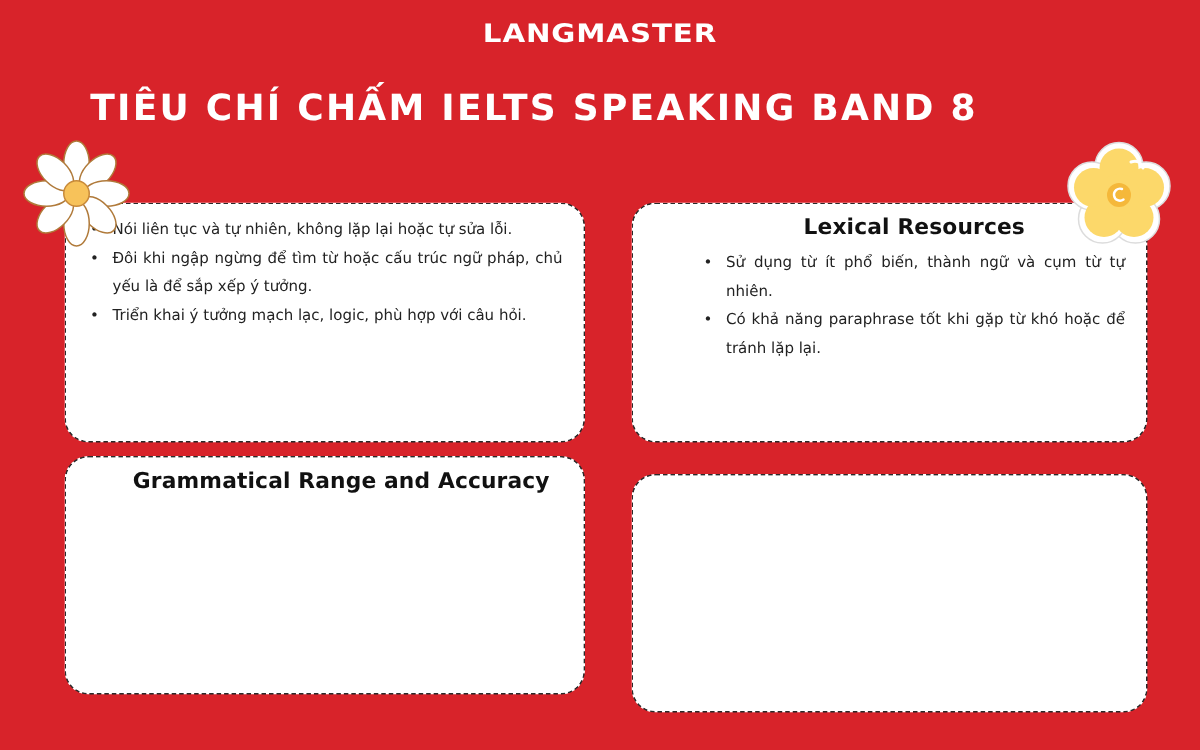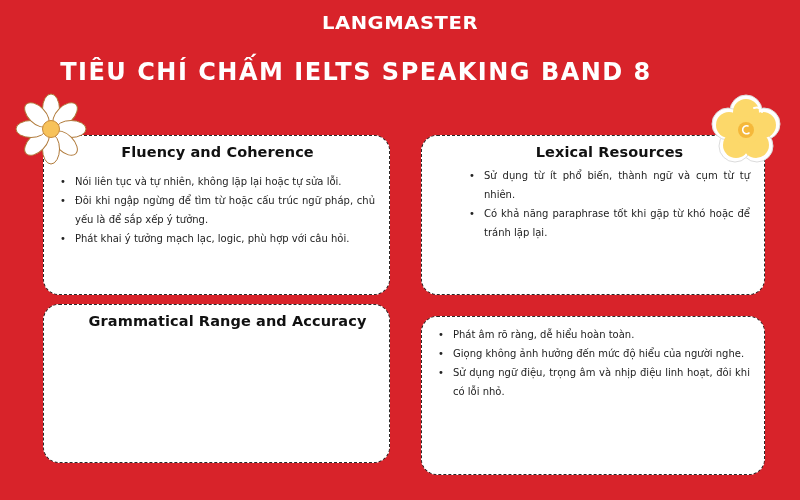--- a/index.html
+++ b/index.html
@@ -74,46 +74,40 @@
     #flower-left { left: 14px; top: 92px; width: 74px; height: 74px; }
     #flower-right { left: 706px; top: 94px; width: 78px; height: 70px; }
   </style>
 </head>
 <body>
 
 <div class="brand">LANGMASTER</div>
 <div class="title">TIÊU CHÍ CHẤM IELTS SPEAKING BAND 8</div>
 
 <div class="card" id="card-fluency">
-  <h2>Fluency and Coherence</h2>
   <ul>
     <li>Nói liên tục và tự nhiên, không lặp lại hoặc tự sửa lỗi.</li>
     <li>Đôi khi ngập ngừng để tìm từ hoặc cấu trúc ngữ pháp, chủ yếu là để sắp xếp ý tưởng.</li>
-    <li>Phát khai ý tưởng mạch lạc, logic, phù hợp với câu hỏi.</li>
+    <li>Triển khai ý tưởng mạch lạc, logic, phù hợp với câu hỏi.</li>
   </ul>
 </div>
 
 <div class="card" id="card-lexical">
   <h2>Lexical Resources</h2>
   <ul>
     <li>Sử dụng từ ít phổ biến, thành ngữ và cụm từ tự nhiên.</li>
     <li>Có khả năng paraphrase tốt khi gặp từ khó hoặc để tránh lặp lại.</li>
   </ul>
 </div>
 
 <div class="card" id="card-grammar">
   <h2>Grammatical Range and Accuracy</h2>
 </div>
 
 <div class="card" id="card-pron">
-  <ul>
-    <li>Phát âm rõ ràng, dễ hiểu hoàn toàn.</li>
-    <li>Giọng không ảnh hưởng đến mức độ hiểu của người nghe.</li>
-    <li>Sử dụng ngữ điệu, trọng âm và nhịp điệu linh hoạt, đôi khi có lỗi nhỏ.</li>
-  </ul>
 </div>
 
 <svg class="flower" id="flower-left" viewBox="0 0 74 74">
   <g transform="translate(37,37)" fill="#ffffff" stroke="#b07a3a" stroke-width="1">
     <ellipse cx="0" cy="-20" rx="8.5" ry="15" transform="rotate(0)"></ellipse>
     <ellipse cx="0" cy="-20" rx="8.5" ry="15" transform="rotate(45)"></ellipse>
     <ellipse cx="0" cy="-20" rx="8.5" ry="15" transform="rotate(90)"></ellipse>
     <ellipse cx="0" cy="-20" rx="8.5" ry="15" transform="rotate(135)"></ellipse>
     <ellipse cx="0" cy="-20" rx="8.5" ry="15" transform="rotate(180)"></ellipse>
     <ellipse cx="0" cy="-20" rx="8.5" ry="15" transform="rotate(225)"></ellipse>

